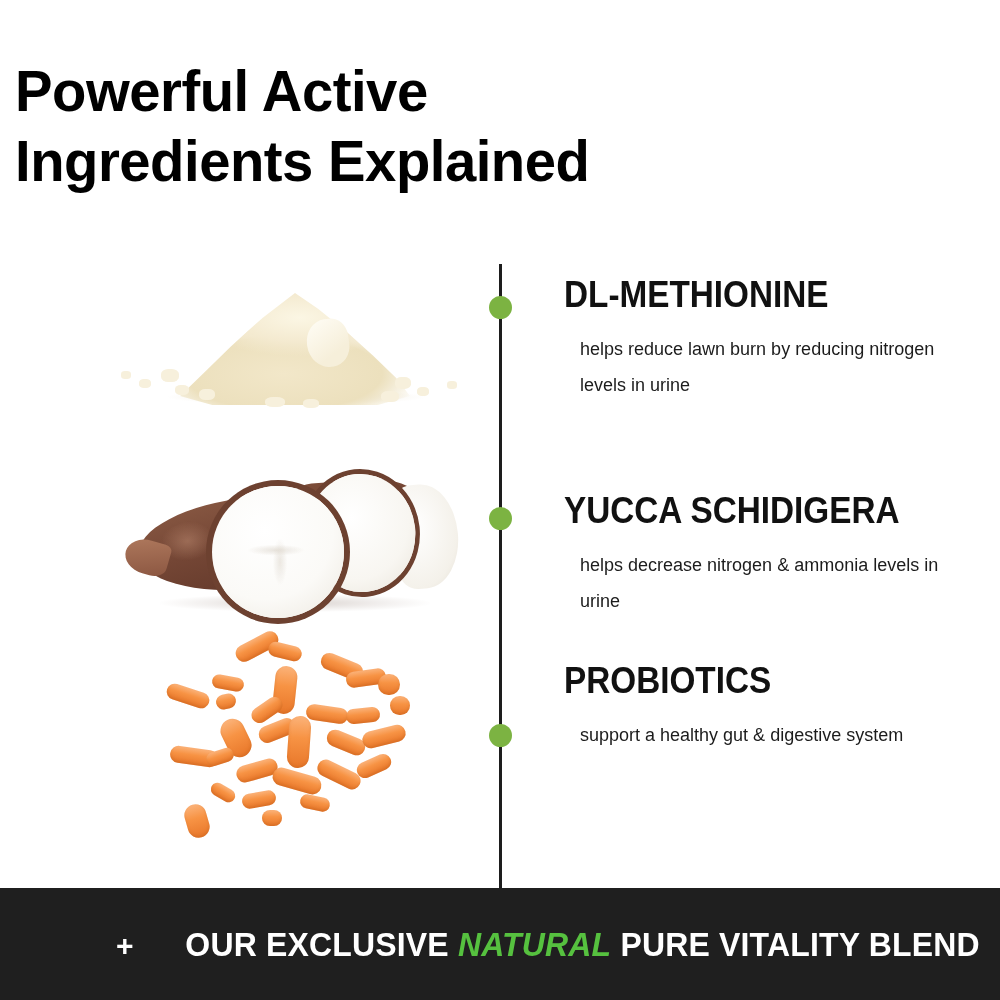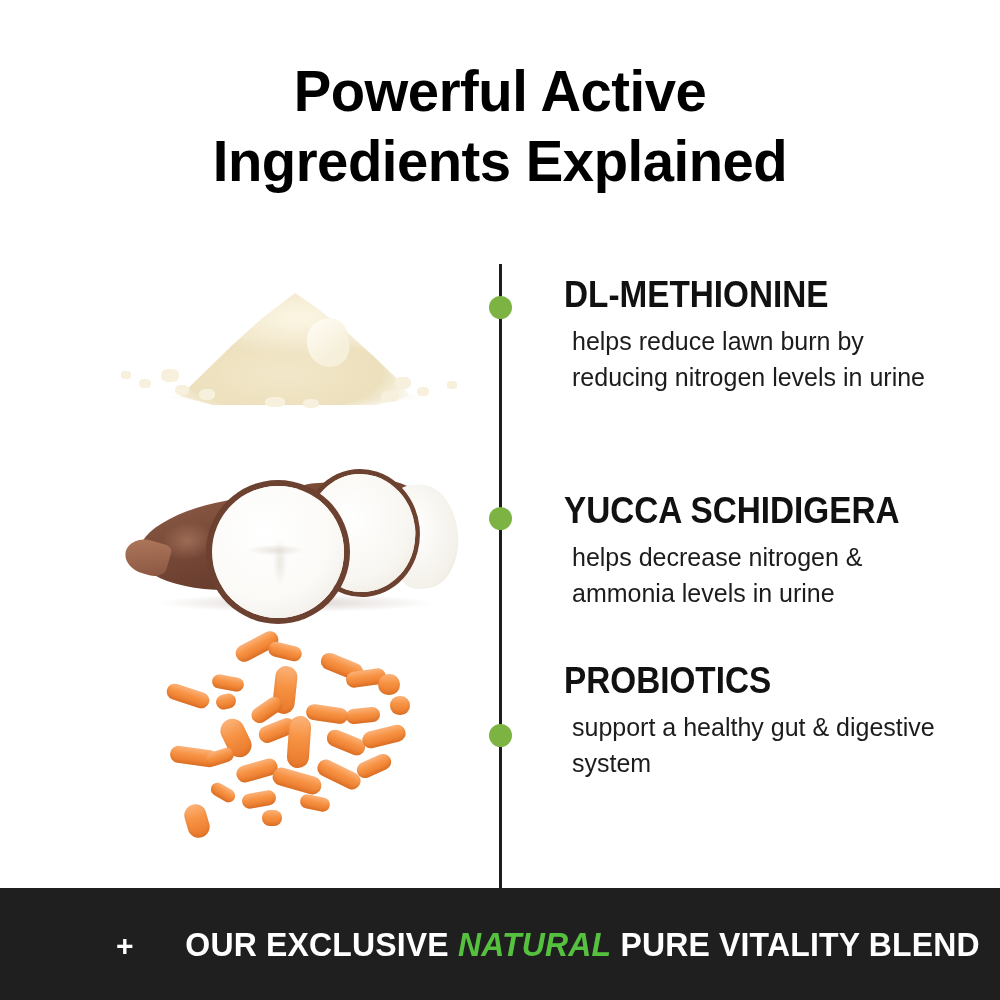--- a/index.html
+++ b/index.html
@@ -20,21 +20,21 @@
     height: 1000px;
     background: #ffffff;
   }
 
   
   .title-block {
     position: absolute;
     top: 62px;
     left: 0;
     width: 1000px;
-    text-align: center;
+    text-align: left;
   }
   .title-line {
     display: block;
     font-family: "Liberation Sans Narrow", "Liberation Sans", sans-serif;
     font-weight: bold;
     color: #000000;
     letter-spacing: -0.5px;
     line-height: 1.0;
   }
   .title-line-1 {
@@ -82,24 +82,24 @@
     letter-spacing: 0px;
     line-height: 1.05;
     margin: 0 0 8px 0;
     transform: scaleX(0.9);
     transform-origin: left center;
     white-space: nowrap;
   }
   .ing-desc {
     font-family: "Liberation Sans", sans-serif;
     font-weight: normal;
-    font-size: 25px;
+    font-size: 18px;
     color: #1c1c1c;
     line-height: 36px;
-    margin: 8px;
+    margin: 16px;
   }
   .ing-1 { top: 276px; }
   .ing-2 { top: 492px; }
   .ing-3 { top: 662px; }
 
   
   .photo {
     position: absolute;
     overflow: hidden;
   }

